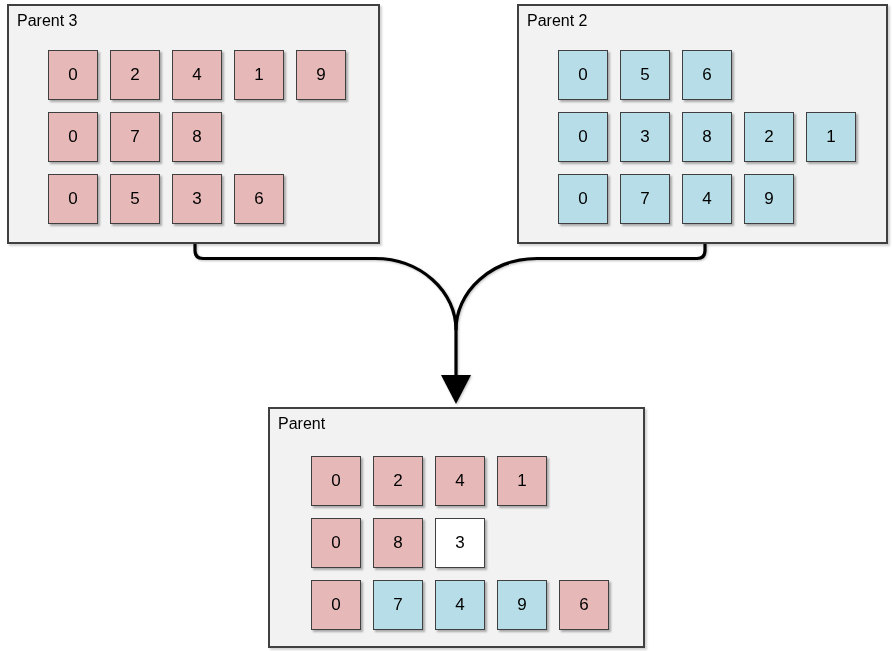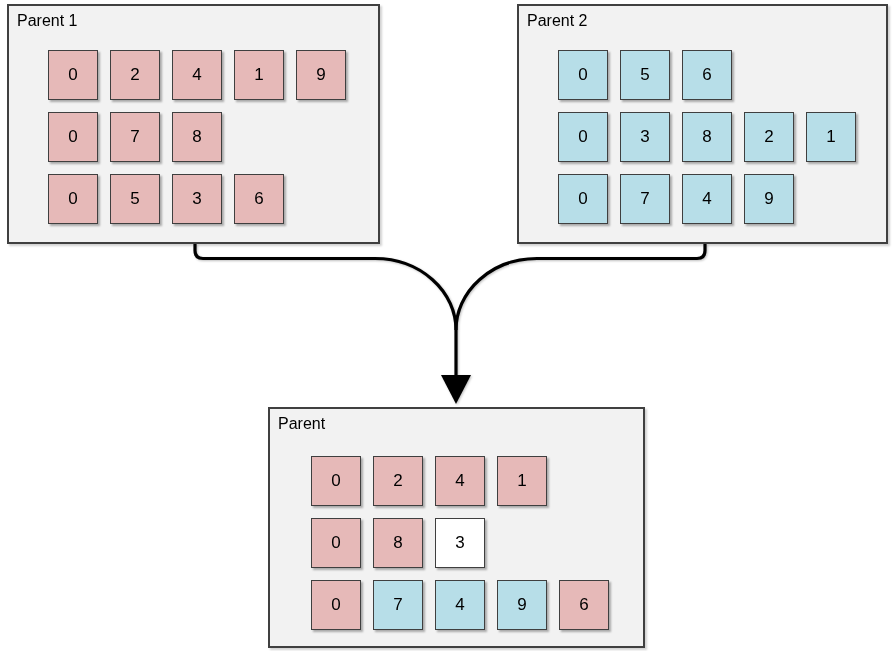--- a/index.html
+++ b/index.html
@@ -69,21 +69,21 @@
     pointer-events: none;
     filter: drop-shadow(1px 1px 1px rgba(0,0,0,0.25));
   }
 </style>
 </head>
 <body>
 
 <div id="canvas">
 
   <div class="group-box" id="box-parent1">
-    <div class="box-title">Parent 1</div>
+    <div class="box-title">Parent 3</div>
     <div class="gene-grid">
         <div class="gene-row">
           <div class="gene parent1">0</div>
           <div class="gene parent1">2</div>
           <div class="gene parent1">4</div>
           <div class="gene parent1">1</div>
           <div class="gene parent1">9</div>
         </div>
         <div class="gene-row">
           <div class="gene parent1">0</div>

